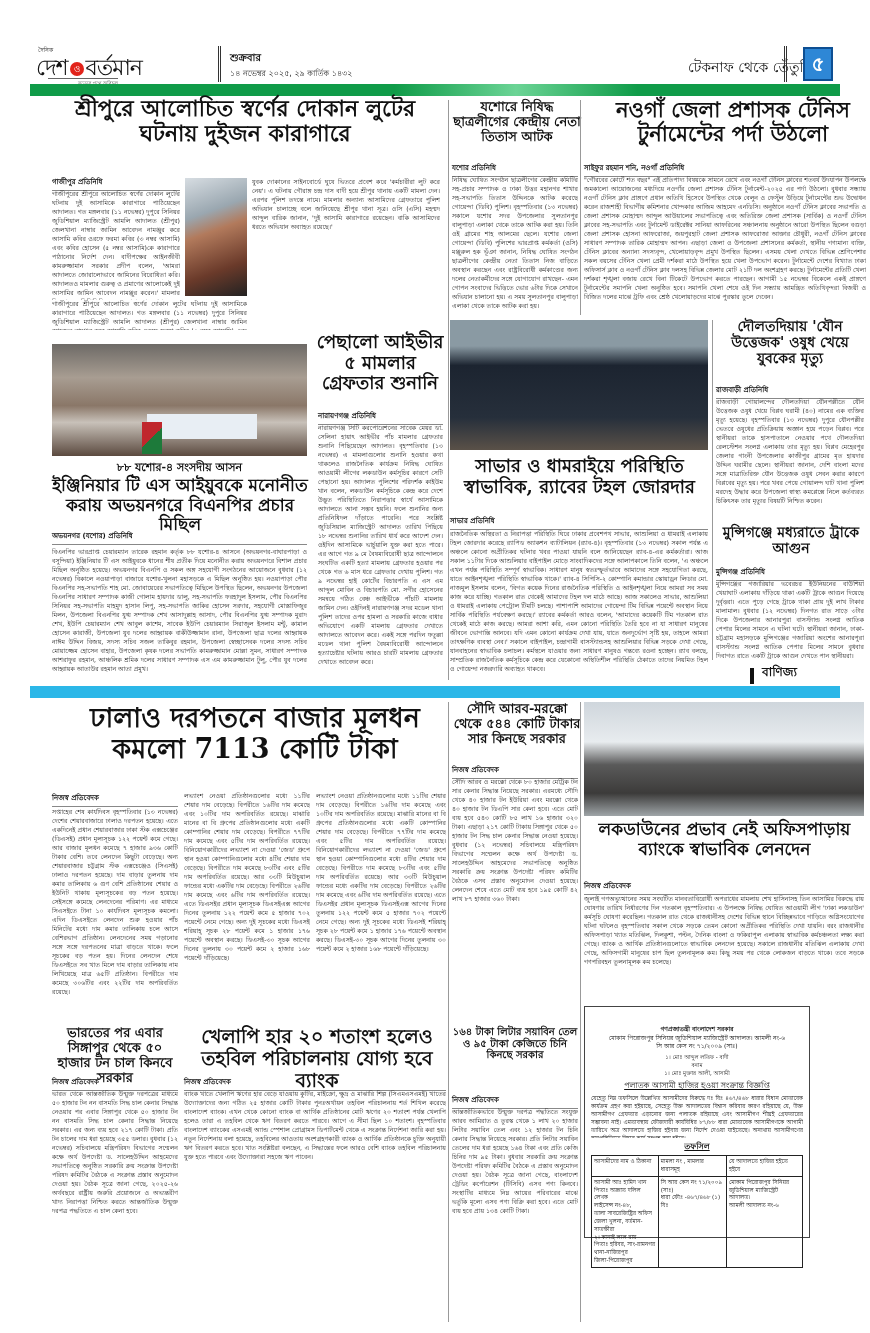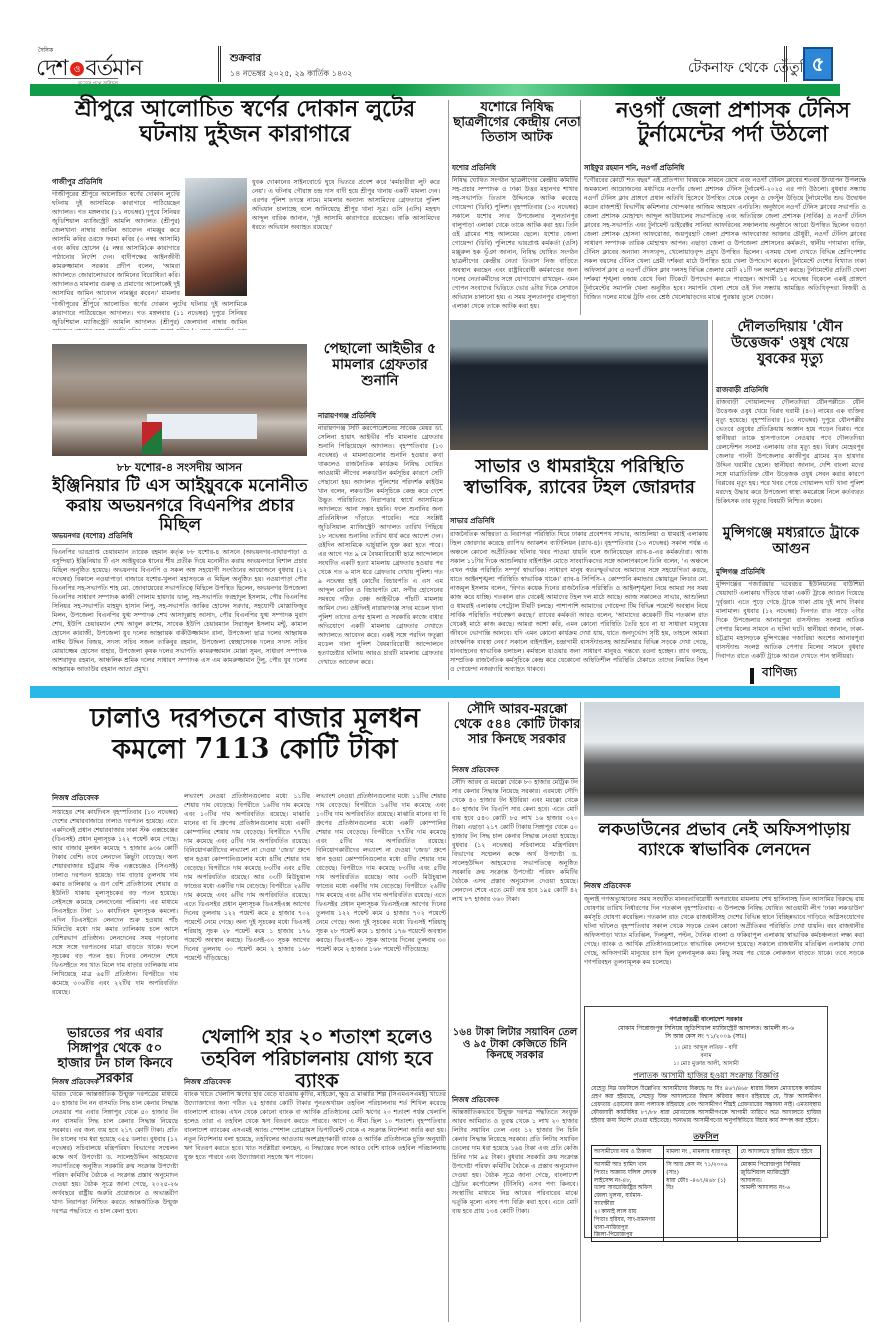--- a/index.html
+++ b/index.html
@@ -45,21 +45,21 @@
 <div class="abs byline" style="left:52px;top:176px;width:128px">গাজীপুর প্রতিনিধি</div>
 <div class="abs body" style="left:52px;top:190px;width:128px;height:110px;overflow:hidden">গাজীপুরের শ্রীপুরে আলোচিত স্বর্ণের দোকান লুটের ঘটনায় দুই আসামিকে কারাগারে পাঠিয়েছেন আদালত। গত মঙ্গলবার (১১ নভেম্বর) দুপুরে সিনিয়র জুডিশিয়াল ম্যাজিস্ট্রেট আমলি আদালত (শ্রীপুর) জেলখানা নাম্বার জামিন আবেদন নামঞ্জুর করে আসামি কবির ওরফে ফরমা কবির (৩ নম্বর আসামি) এবং কবির হোসেন (৫ নম্বর আসামি)কে কারাগারে পাঠানোর নির্দেশ দেন। বাদীপক্ষের আইনজীবী কামরুজ্জামান সরকার প্রদীপ বলেন, 'আমরা আদালতে জোরালোভাবে জামিনের বিরোধিতা করি। আদালতও মামলার গুরুত্ব ও প্রমাণের আলোকেই দুই আসামির জামিন আবেদন নামঞ্জুর করেন।' মামলার বিবরণ ও সিপিসিডি সূত্রে জানা যায়, 'গত ২৯ অক্টোবর সকাল সাড়ে ১০টার দিকে শ্রীপুরের মাওনা চৌরাস্তার কেন্দ্রীয় মসজিদ গলিতে স্থানীয় ব্যবসায়ী গৌরাঙ্গ চন্দ্র দাসের মালিকানাধীন 'রিতা জুয়েলার্স' নামের স্বর্ণের দোকানে লুটপাট চালানো হয়। সেদিন দোকান বন্ধ থাকলেও প্রথমে স্থানীয় ব্যবসায়ী সুব্রত দাস ও পাভেল সরকারের নেতৃত্বে ২০-২৫ জন</div>
 <div class="abs photo" style="left:185px;top:178px;width:62px;height:118px;background:linear-gradient(160deg,#d7dde2 0%,#9aa7b0 30%,#b27a5c 45%,#6a3a2a 75%,#222 100%)"></div>
 <div class="abs body" style="left:52px;top:300px;width:195px;height:30px;overflow:hidden">গাজীপুরের শ্রীপুরে আলোচিত স্বর্ণের দোকান লুটের ঘটনায় দুই আসামিকে কারাগারে পাঠিয়েছেন আদালত। গত মঙ্গলবার (১১ নভেম্বর) দুপুরে সিনিয়র জুডিশিয়াল ম্যাজিস্ট্রেট আমলি আদালত (শ্রীপুর) জেলখানা নাম্বার জামিন আবেদন নামঞ্জুর করে আসামি কবির ওরফে ফরমা কবির (৩ নম্বর আসামি) এবং কবির হোসেন (৫ নম্বর আসামি)কে কারাগারে পাঠানোর নির্দেশ দেন। বাদীপক্ষের আইনজীবী কামরুজ্জামান সরকার প্রদীপ বলেন, 'আমরা আদালতে জোরালোভাবে জামিনের বিরোধিতা করি। আদালতও মামলার গুরুত্ব ও প্রমাণের আলোকেই দুই আসামির জামিন আবেদন নামঞ্জুর করেন।' মামলার বিবরণ ও সিপিসিডি সূত্রে জানা যায়, 'গত ২৯ অক্টোবর সকাল সাড়ে ১০টার দিকে শ্রীপুরের মাওনা চৌরাস্তার কেন্দ্রীয় মসজিদ গলিতে স্থানীয় ব্যবসায়ী গৌরাঙ্গ চন্দ্র দাসের মালিকানাধীন 'রিতা জুয়েলার্স' নামের স্বর্ণের দোকানে লুটপাট চালানো হয়। সেদিন দোকান বন্ধ থাকলেও প্রথমে স্থানীয় ব্যবসায়ী সুব্রত দাস ও পাভেল সরকারের নেতৃত্বে ২০-২৫ জন</div>
 <div class="abs body" style="left:252px;top:178px;width:188px;height:158px;overflow:hidden">যুবক দোকানের সাইনবোর্ডে ঘুষে ভিতরে প্রবেশ করে 'কর্মচারীরা লুট করে নেয়'। এ ঘটনায় গৌরাঙ্গ চন্দ্র দাস বাদী হয়ে শ্রীপুর থানায় একটি মামলা দেন। এরপর পুলিশ তদন্তে নামে। মামলার অন্যান্য আসামিদের গ্রেফতারে পুলিশ অভিযান চালাচ্ছে বলে জানিয়েছে শ্রীপুর থানা সূত্র। ওসি (এসি) মহম্মদ আব্দুল বারিক জানান, 'দুই আসামি কারাগারে রয়েছেন। বাকি আসামিদের ধরতে অভিযান অব্যাহত রয়েছে।'</div>
 
 <div class="abs photo" style="left:52px;top:344px;width:255px;height:112px;background:linear-gradient(180deg,#6d6a66 0%,#a89d92 30%,#8a7768 55%,#c8c1b9 70%,#5b4a3f 100%)">
   <div style="position:absolute;left:95px;top:70px;width:110px;height:25px;background:#e8eef4"></div>
   <div style="position:absolute;left:90px;top:78px;width:20px;height:32px;background:linear-gradient(135deg,#c0272d 50%,#1d7a3a 50%)"></div>
 </div>
-<div class="abs hl" style="left:315px;top:340px;width:130px;font-size:14px">পেছালো আইভীর ৫ মামলার গ্রেফতার শুনানি</div>
+<div class="abs hl" style="left:315px;top:332px;width:130px;font-size:18px">পেছালো আইভীর ৫ মামলার গ্রেফতার শুনানি</div>
 <div class="abs byline" style="left:318px;top:410px;width:125px">নারায়ণগঞ্জ প্রতিনিধি</div>
 <div class="abs body" style="left:318px;top:424px;width:125px;height:262px;overflow:hidden">নারায়ণগঞ্জ সিটি করপোরেশনের সাবেক মেয়র ডা. সেলিনা হায়াৎ আইভীর পাঁচ মামলার গ্রেফতার শুনানি পিছিয়েছেন আদালত। বৃহস্পতিবার (১৩ নভেম্বর) এ মামলাগুলোর শুনানি হওয়ার কথা থাকলেও রাজনৈতিক কার্যক্রম নিষিদ্ধ ঘোষিত আওয়ামী লীগের লকডাউন কর্মসূচির কারণে সেটি পেছানো হয়। আদালত পুলিশের পরিদর্শক কাইউম খান বলেন, লকডাউন কর্মসূচিকে কেন্দ্র করে দেশে উদ্ভূত পরিস্থিতিতে নিরাপত্তার স্বার্থে আসামিকে আদালতে আনা সম্ভব হয়নি। ফলে শুনানির জন্য প্রতিনিধিদল দাঁড়াতে পারেনি। পরে সংশ্লিষ্ট জুডিসিয়াল ম্যাজিস্ট্রেট আদালত তারিখ পিছিয়ে ১৮ নভেম্বর শুনানির তারিখ ধার্য করে আদেশ দেন। ওইদিন আসামিকে ভার্চুয়ালি যুক্ত করা হতে পারে। এর আগে গত ৯ মে বৈষম্যবিরোধী ছাত্র আন্দোলনে সংঘটিত একটি হত্যা মামলায় গ্রেফতার হওয়ার পর থেকে গত ৬ মাস ধরে গ্রেফতার দেখায় পুলিশ। গত ৯ নভেম্বর হাই কোর্টের বিচারপতি এ এস এম আব্দুল মোবিন ও বিচারপতি মো. সগীর হোসেনের সমন্বয়ে গঠিত বেঞ্চ আইভীকে পাঁচটি মামলায় জামিন দেন। ওইদিনই নারায়ণগঞ্জ সদর মডেল থানা পুলিশ তাদের ওপর হামলা ও সরকারি কাজে বাধার অভিযোগে একটি মামলায় গ্রেফতার দেখাতে আদালতে আবেদন করে। একই সঙ্গে পরদিন ফতুল্লা মডেল থানা পুলিশ বৈষম্যবিরোধী আন্দোলনে হত্যাচেষ্টার ঘটনায় আরও চারটি মামলায় গ্রেফতার দেখাতে আবেদন করে।</div>
 
 <div class="abs hl" style="left:52px;top:462px;width:255px;font-size:11px">৮৮ যশোর-৪ সংসদীয় আসন</div>
 <div class="abs hl" style="left:45px;top:476px;width:270px;font-size:17px">ইঞ্জিনিয়ার টি এস আইয়ুবকে মনোনীত করায় অভয়নগরে বিএনপির প্রচার মিছিল</div>
 <div class="abs byline" style="left:52px;top:530px;width:255px">অভয়নগর (যশোর) প্রতিনিধি</div>
 <div class="abs body" style="left:52px;top:548px;width:255px;height:130px;overflow:hidden">বিএনপির ভারপ্রাপ্ত চেয়ারম্যান তারেক রহমান কর্তৃক ৮৮ যশোর-৪ আসনে (অভয়নগর-বাঘারপাড়া ও বসুন্দিয়া) ইঞ্জিনিয়ার টি এস আইয়ুবকে ধানের শীষ প্রতীক দিয়ে মনোনীত করায় অভয়নগরে বিশাল প্রচার মিছিল অনুষ্ঠিত হয়েছে। অভয়নগর বিএনপি ও সকল অঙ্গ সহযোগী সংগঠনের আয়োজনে বুধবার (১২ নভেম্বর) বিকালে নওয়াপাড়া বাজারে যশোর-খুলনা মহাসড়কে এ মিছিল অনুষ্ঠিত হয়। নওয়াপাড়া পৌর বিএনপির সহ-সভাপতি শাহ মো. জোবায়েরের সভাপতিত্বে মিছিলে উপস্থিত ছিলেন, অভয়নগর উপজেলা বিএনপির সাধারণ সম্পাদক কাজী গোলাম হায়দার ডালু, সহ-সভাপতি ফরহাদুল ইসলাম, পৌর বিএনপির সিনিয়র সহ-সভাপতি মাহমুদ হাসান লিপু, সহ-সভাপতি জাকির হোসেন সরদার, সহযোগী মোস্তাফিজুর মিলন, উপজেলা বিএনপির যুগ্ম সম্পাদক শেখ আসাদুল্লাহ আসাদ, পৌর বিএনপির যুগ্ম সম্পাদক মুরাদ শেখ, ইউপি চেয়ারম্যান শেখ আবুল কাশেম, সাবেক ইউপি চেয়ারম্যান সিরাজুল ইসলাম মন্টু, কামাল হোসেন কারাজী, উপজেলা যুব দলের আহ্বায়ক বাকীউজ্জামান রানা, উপজেলা ছাত্র দলের আহ্বায়ক নাঈম উদ্দিন বিজয়, সদস্য সচিব সজল তাকিবুর রহমান, উপজেলা স্বেচ্ছাসেবক দলের সদস্য সচিব মোয়াজ্জেম হোসেন বাহার, উপজেলা কৃষক দলের সভাপতি কামরুজ্জামান মোল্লা সুমন, সাধারণ সম্পাদক আশরাফুর রহমান, আঞ্চলিক শ্রমিক দলের সাধারণ সম্পাদক এস এম কামরুজ্জামান টুলু, পৌর যুব দলের আহ্বায়ক আতাউর রহমান আতা প্রমুখ।</div>
 
 <div class="abs hl" style="left:452px;top:100px;width:130px;font-size:13px">যশোরে নিষিদ্ধ ছাত্রলীগের কেন্দ্রীয় নেতা তিতাস আটক</div>
 <div class="abs byline" style="left:452px;top:162px;width:126px">যশোর প্রতিনিধি</div>
@@ -106,21 +106,21 @@
 <div class="abs body" style="left:52px;top:1090px;width:126px;height:225px;overflow:hidden">ভারত থেকে আন্তর্জাতিক উন্মুক্ত দরপত্রের মাধ্যমে ৫০ হাজার টন নন বাসমতি সিদ্ধ চাল কেনার সিদ্ধান্ত নেওয়ার পর এবার সিঙ্গাপুর থেকে ৫০ হাজার টন নন বাসমতি সিদ্ধ চাল কেনার সিদ্ধান্ত নিয়েছে সরকার। এর জন্য ব্যয় হবে ২১৭ কোটি টাকা। প্রতি টন চালের দাম ধরা হয়েছে ৩৫৫ ডলার। বুধবার (১২ নভেম্বর) সচিবালয়ে মন্ত্রিপরিষদ বিভাগের সম্মেলন কক্ষে অর্থ উপদেষ্টা ড. সালেহউদ্দিন আহমেদের সভাপতিত্বে অনুষ্ঠিত সরকারি ক্রয় সংক্রান্ত উপদেষ্টা পরিষদ কমিটির বৈঠকে এ সংক্রান্ত প্রস্তাব অনুমোদন দেওয়া হয়। বৈঠক সূত্রে জানা গেছে, ২০২৫-২৬ অর্থবছরে রাষ্ট্রীয় জরুরি প্রয়োজনে ও অভ্যন্তরীণ খাদ্য নিরাপত্তা নিশ্চিত করতে আন্তর্জাতিক উন্মুক্ত দরপত্র পদ্ধতিতে এ চাল কেনা হবে।</div>
 
 <div class="abs hl" style="left:182px;top:1026px;width:270px;font-size:19px">খেলাপি হার ২০ শতাংশ হলেও তহবিল পরিচালনায় যোগ্য হবে ব্যাংক</div>
 <div class="abs byline" style="left:184px;top:1076px;width:262px">নিজস্ব প্রতিবেদক</div>
 <div class="abs body" style="left:184px;top:1090px;width:262px;height:225px;overflow:hidden">ব্যাংক খাতে খেলাপি ঋণের হার বেড়ে যাওয়ায় কুটির, মাইক্রো, ক্ষুদ্র ও মাঝারি শিল্প (সিএমএসএমই) খাতের উদ্যোক্তাদের জন্য গঠিত ২৫ হাজার কোটি টাকার পুনঃঅর্থায়ন তহবিল পরিচালনায় শর্ত শিথিল করেছে বাংলাদেশ ব্যাংক। এখন থেকে কোনো ব্যাংক বা আর্থিক প্রতিষ্ঠানের মোট ঋণের ২০ শতাংশ পর্যন্ত খেলাপি হলেও তারা এ তহবিল থেকে ঋণ বিতরণ করতে পারবে। আগে এ সীমা ছিল ১০ শতাংশ। বৃহস্পতিবার বাংলাদেশ ব্যাংকের এসএমই অ্যান্ড স্পেশাল প্রোগ্রামস ডিপার্টমেন্ট থেকে এ সংক্রান্ত নির্দেশনা জারি করা হয়। নতুন নির্দেশনায় বলা হয়েছে, তহবিলের আওতায় অংশগ্রহণকারী ব্যাংক ও আর্থিক প্রতিষ্ঠানকে চুক্তি অনুযায়ী ঋণ বিতরণ করতে হবে। খাত সংশ্লিষ্টরা বলছেন, এ সিদ্ধান্তের ফলে আরও বেশি ব্যাংক তহবিল পরিচালনায় যুক্ত হতে পারবে এবং উদ্যোক্তারা সহজে ঋণ পাবেন।</div>
 
 <div class="abs hl" style="left:450px;top:1026px;width:130px;font-size:10px">১৬৪ টাকা লিটার সয়াবিন তেল ও ৯৫ টাকা কেজিতে চিনি কিনছে সরকার</div>
 <div class="abs byline" style="left:452px;top:1094px;width:126px">নিজস্ব প্রতিবেদক</div>
 <div class="abs body" style="left:452px;top:1108px;width:126px;height:208px;overflow:hidden">আন্তর্জাতিকভাবে উন্মুক্ত দরপত্র পদ্ধতিতে সংযুক্ত আরব আমিরাত ও তুরস্ক থেকে ১ লাখ ২০ হাজার লিটার সয়াবিন তেল এবং ১২ হাজার টন চিনি কেনার সিদ্ধান্ত নিয়েছে সরকার। প্রতি লিটার সয়াবিন তেলের দাম ধরা হয়েছে ১৬৪ টাকা এবং প্রতি কেজি চিনির দাম ৯৫ টাকা। বুধবার সরকারি ক্রয় সংক্রান্ত উপদেষ্টা পরিষদ কমিটির বৈঠকে এ প্রস্তাব অনুমোদন দেওয়া হয়। বৈঠক সূত্রে জানা গেছে, বাংলাদেশ ট্রেডিং কর্পোরেশন (টিসিবি) এসব পণ্য কিনবে। সংস্থাটির মাধ্যমে নিম্ন আয়ের পরিবারের মাঝে ভর্তুকি মূল্যে এসব পণ্য বিক্রি করা হবে। এতে মোট ব্যয় হবে প্রায় ১৩৪ কোটি টাকা।</div>
 
-<div class="abs box" style="left:584px;top:1006px;width:244px;height:232px;padding:8px 6px;font-size:6px;text-align:center;line-height:1.45">
+<div class="abs box" style="left:584px;top:1006px;width:226px;height:232px;padding:18px 6px;font-size:6px;text-align:center;line-height:1.45">
   <div style="font-weight:bold">গণপ্রজাতন্ত্রী বাংলাদেশ সরকার</div>
   <div>মোকাম পিরোজপুর সিনিয়র জুডিশিয়াল ম্যাজিস্ট্রেট আদালত। আমলী নং-৬</div>
   <div>সি আর কেস নং ৭১/২০০৯ (সাঃ)</div>
   <div style="margin-top:3px;font-size:5.5px">১। মোঃ আব্দুল লতিফ - বাদী</div>
   <div style="font-size:5.5px">বনাম</div>
   <div style="font-size:5.5px">১। মোঃ মুক্তার আলী, আসামী</div>
   <div style="font-size:8px;text-decoration:underline;margin:2px 0">পলাতক আসামী হাজির হওয়া সংক্রান্ত বিজ্ঞপ্তি</div>
   <div style="text-align:justify;font-size:5.6px;height:44px;overflow:hidden">যেহেতু নিম্ন তফসিলে উল্লেখিত আসামীদের বিরুদ্ধে দঃ বিঃ ৪৬৭/৪৬৮ ধারার বিধান মোতাবেক কার্যক্রম গ্রহণ করা হইয়াছে, সেহেতু উক্ত আদালতের বিশ্বাস করিবার কারণ রহিয়াছে যে, উক্ত আসামীগণ গ্রেফতার এড়ানোর জন্য পলাতক রহিয়াছে এবং আসামীগণ শীঘ্রই গ্রেফতারের সম্ভাবনা নাই। এমতাবস্থায় ফৌজদারী কার্যবিধির ৮৭/৮৮ ধারা মোতাবেক আসামীগণকে আগামী তারিখে অত্র আদালতে হাজির হইবার জন্য নির্দেশ দেওয়া যাইতেছে। অন্যথায় আসামীগণের অনুপস্থিতিতে বিচার কার্য সম্পন্ন করা হইবে।</div>
   <div style="font-size:8px;font-weight:bold;text-decoration:underline;margin:3px 0">তফসিল</div>
   <table class="tf" style="text-align:left">

